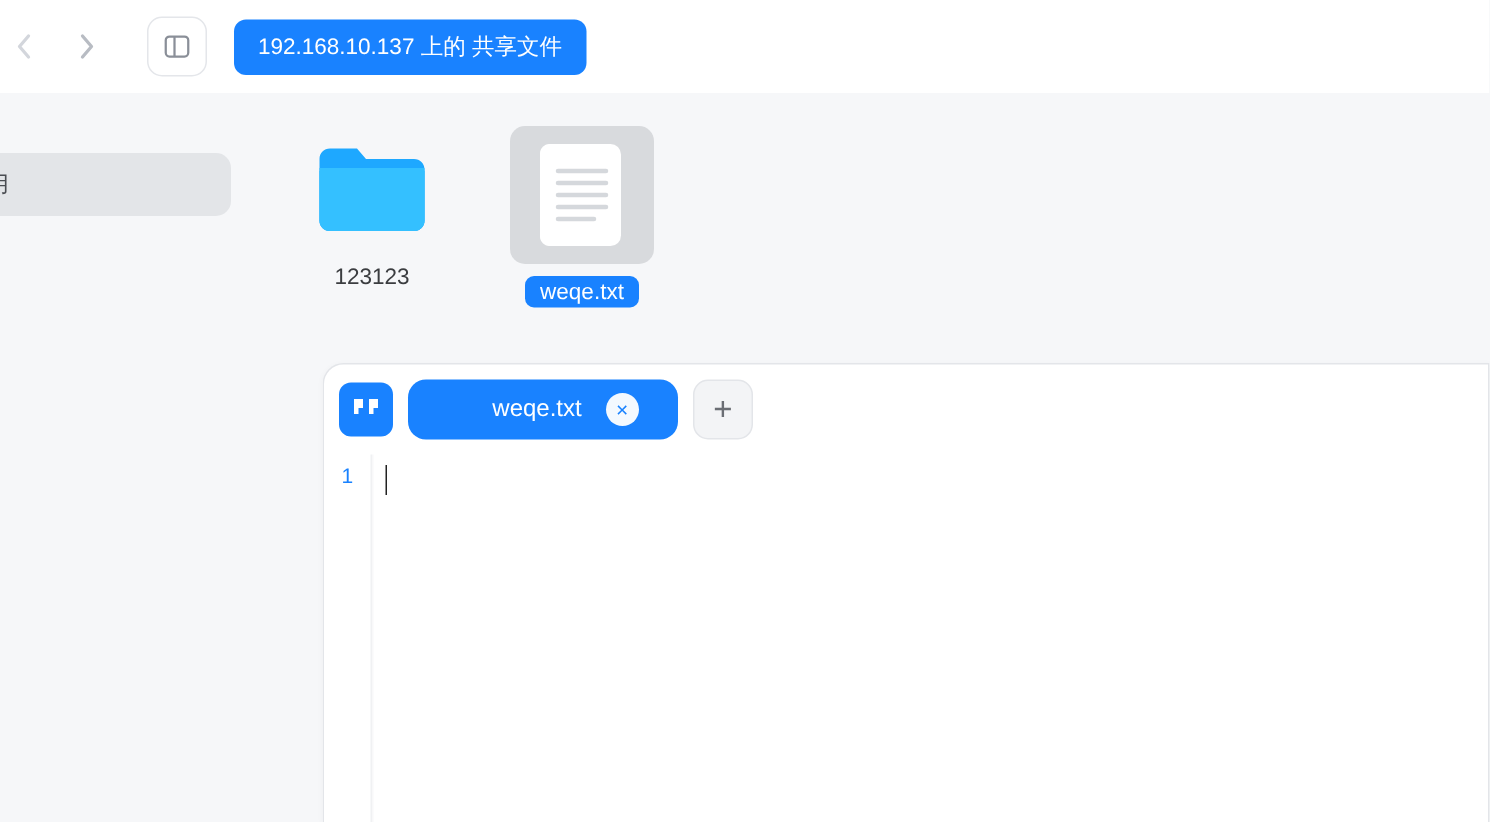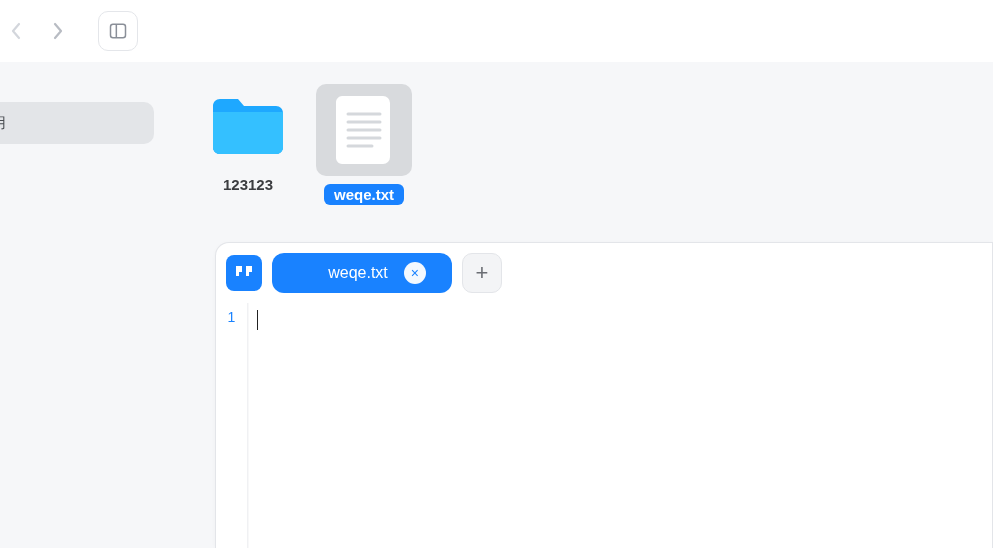--- a/index.html
+++ b/index.html
@@ -74,23 +74,22 @@
 
     
     .main {
       position: absolute;
       left: 160px; right: 0; top: 62px; bottom: 0;
     }
 
     
     .files {
       display: flex;
-      gap: 20px;
+      gap: 44px;
       padding: 22px 40px 10px 40px;
-      font-weight: bold;
     }
     .file-item { width: 96px; text-align: center; }
     .file-icon { width: 96px; height: 82px; display:flex;align-items:center;justify-content:center; }
     .file-item.selected .file-icon-wrap {
       background: #d8dadd; border-radius: 10px; width:96px; height:92px;
       display:flex;align-items:center;justify-content:center;
     }
     .file-item .label {
       margin-top: 8px; font-size: 15px; color:#3b3d40;
       display:inline-block; padding:2px 10px; border-radius:6px;
@@ -194,20 +193,21 @@
     <svg width="12" height="18" viewBox="0 0 12 18" fill="none">
         <path d="M3 2 L9 9 L3 16" stroke="currentColor" stroke-width="2.2" stroke-linecap="round" stroke-linejoin="round"></path>
       </svg>
   </div>
   <div class="sidebar-toggle">
     <svg viewBox="0 0 24 24" fill="none">
         <rect x="3" y="4" width="18" height="16" rx="3" stroke="#8a8f98" stroke-width="1.8"></rect>
         <line x1="10" y1="4" x2="10" y2="20" stroke="#8a8f98" stroke-width="1.8"></line>
       </svg>
   </div>
+  <div class="address-pill">192.168.10.137 上的 共享文件</div>
 </div>
 
 <div class="sidebar">
   <div class="side-item active">
     <span>使用</span>
   </div>
   <div class="side-item">
     
   </div>
   <div class="side-item lower">

